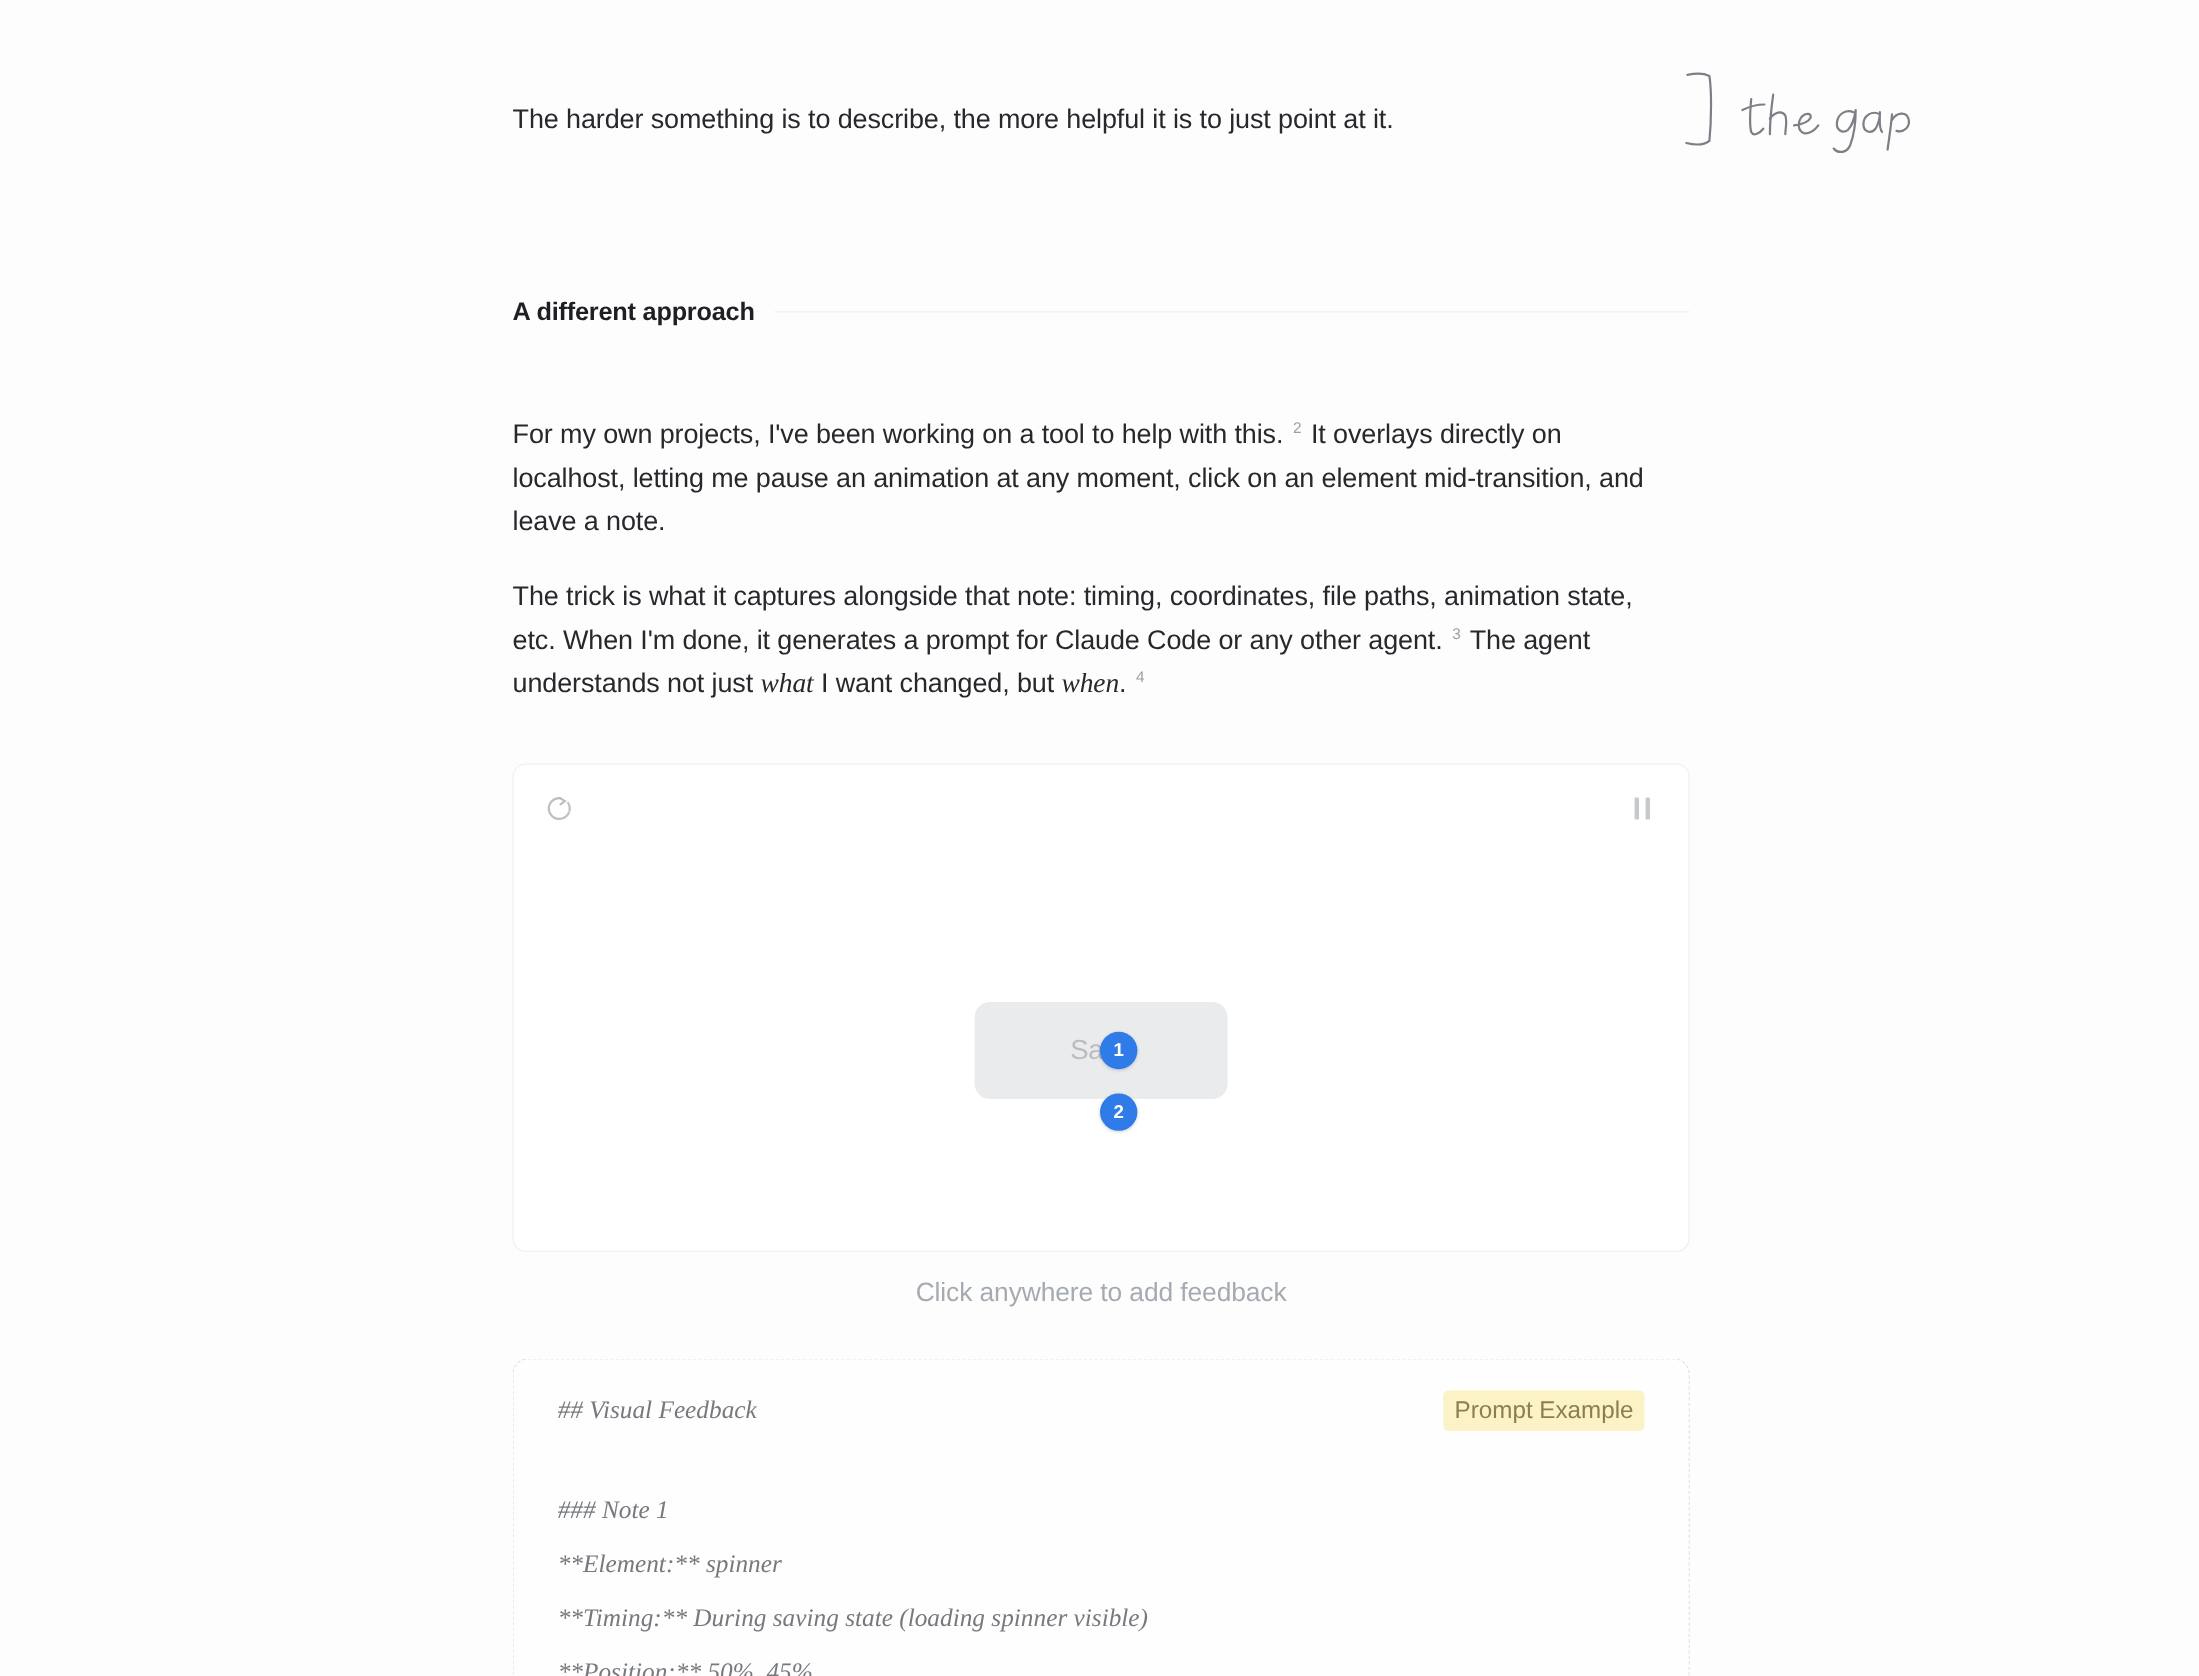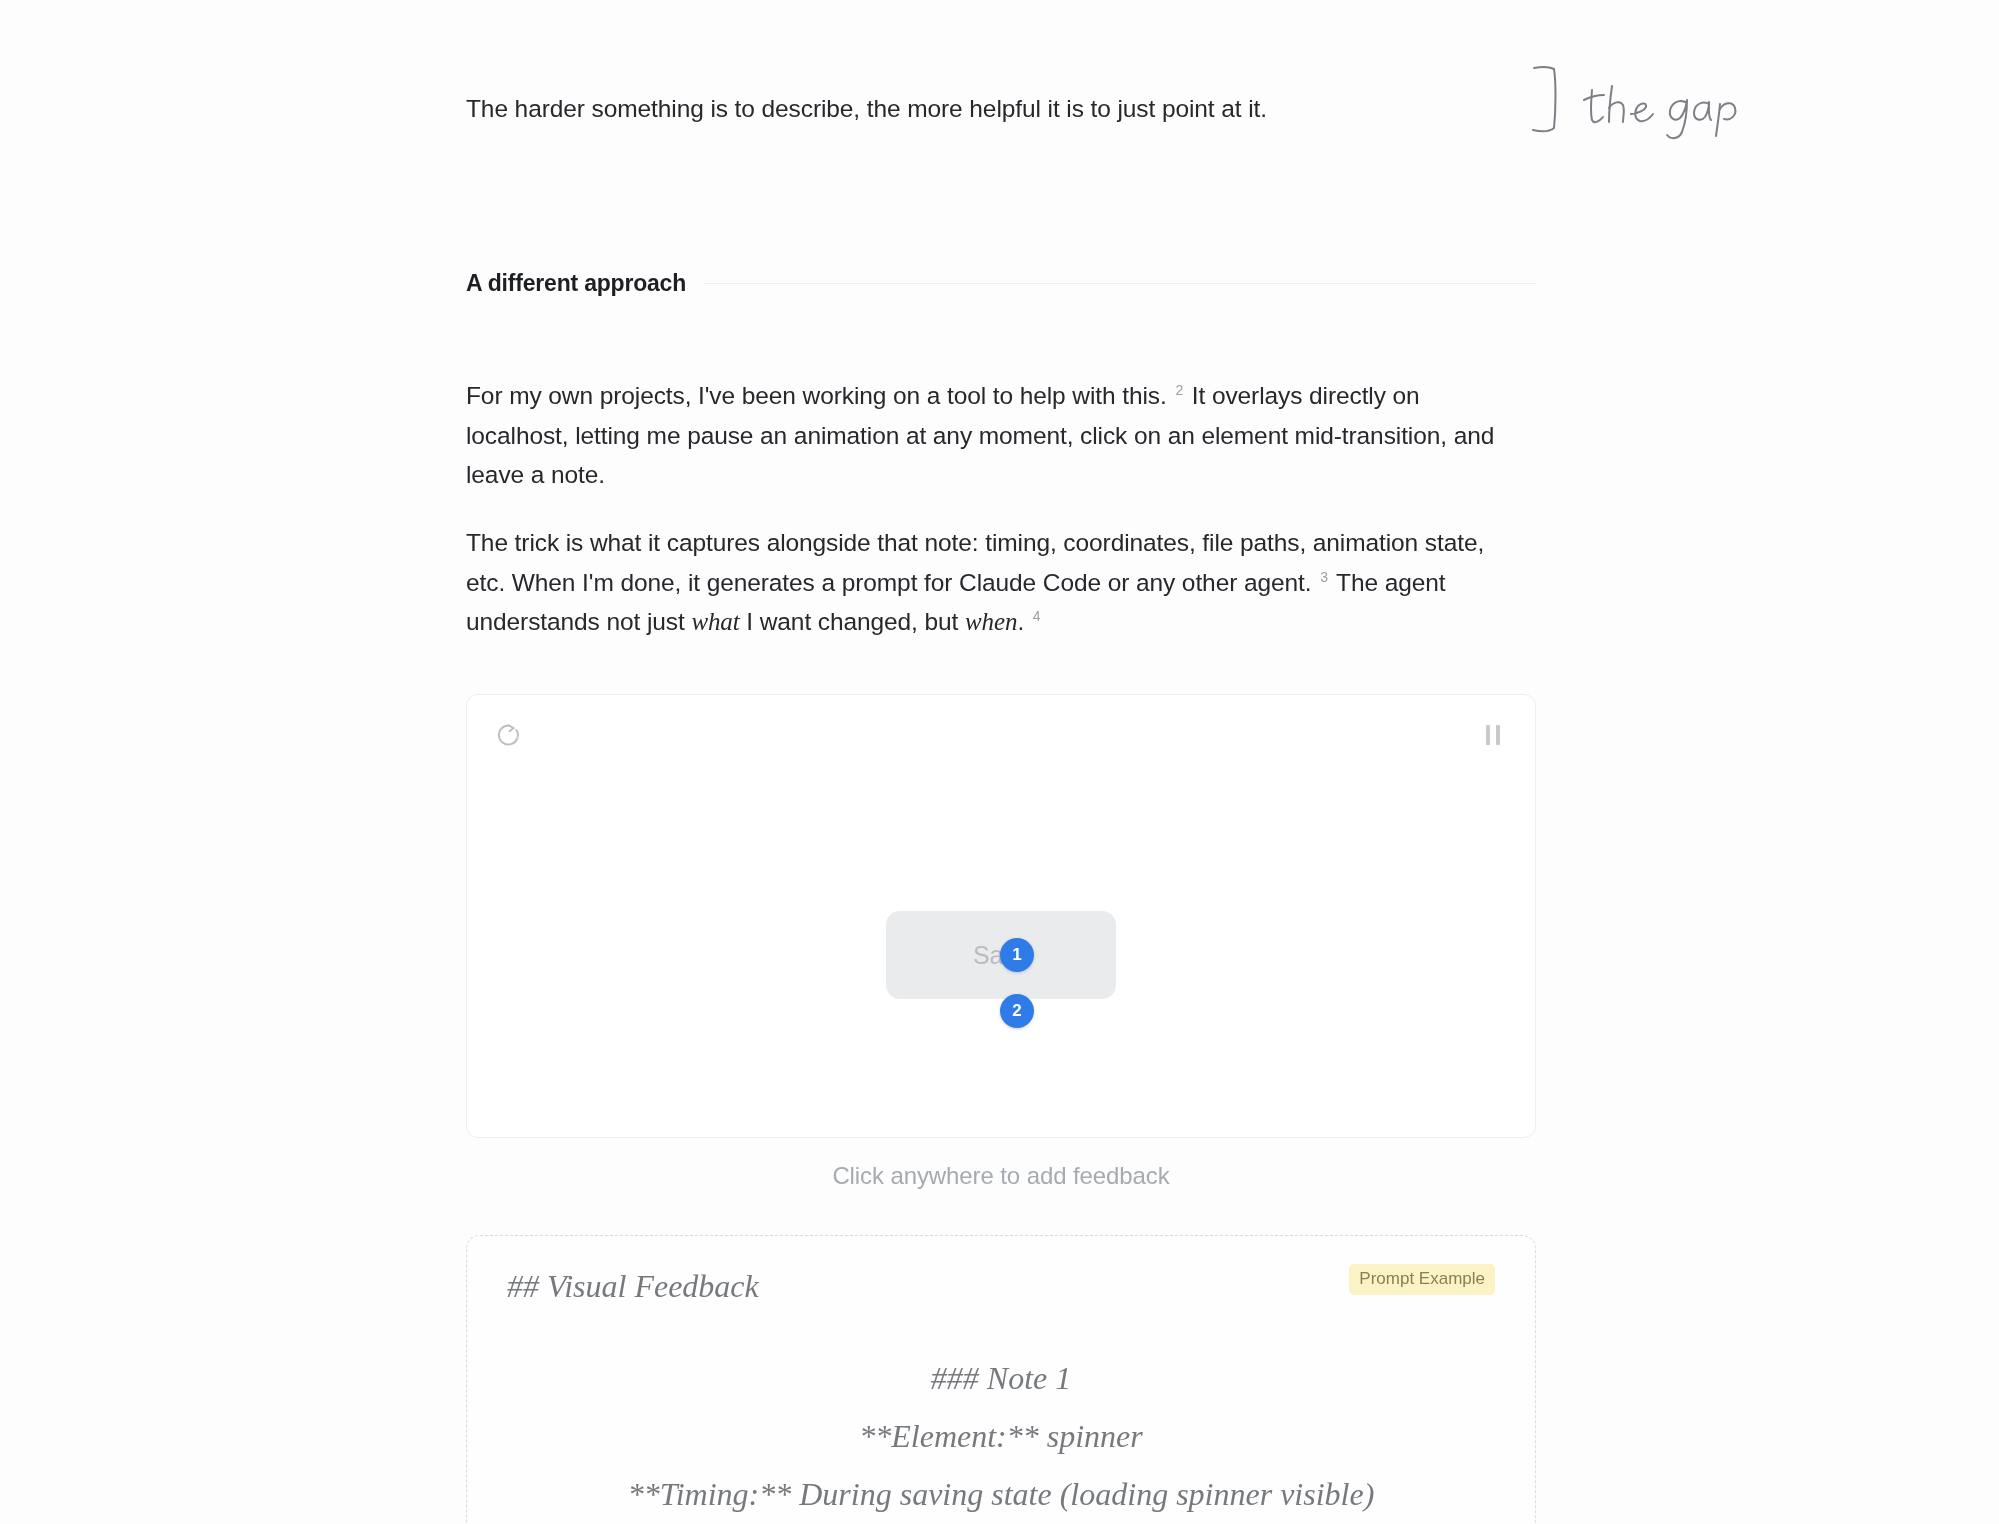--- a/index.html
+++ b/index.html
@@ -186,30 +186,29 @@
     overflow: hidden;
   }
   .prompt-head {
     display: flex;
     align-items: flex-start;
     justify-content: space-between;
   }
   .md {
     font-family: "Liberation Serif", serif;
     font-style: italic;
-    font-size: 32px;
+    font-size: 23px;
     color: #76797e;
     line-height: 1.0;
     white-space: nowrap;
-    text-align: center;
   }
   .badge {
     font-family: "Liberation Sans", sans-serif;
     font-style: normal;
-    font-size: 17px;
+    font-size: 22px;
     color: #8a7f52;
     background: #fbf3c6;
     border-radius: 5px;
     padding: 5px 10px 6px 10px;
     white-space: nowrap;
     margin-top: -6px;
   }
   .md-lines { margin-top: 60px; }
   .md-lines .md { margin-bottom: 26px; }
 </style>

